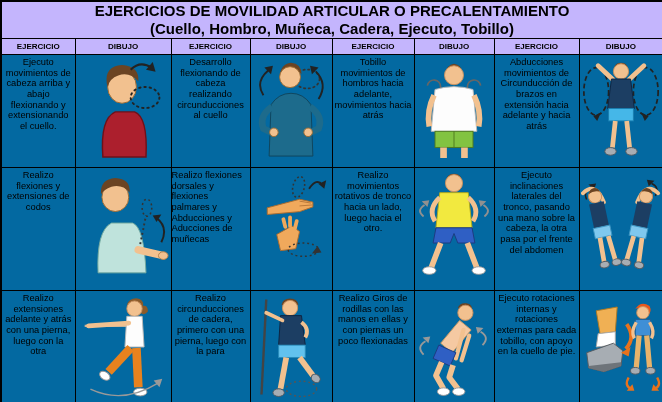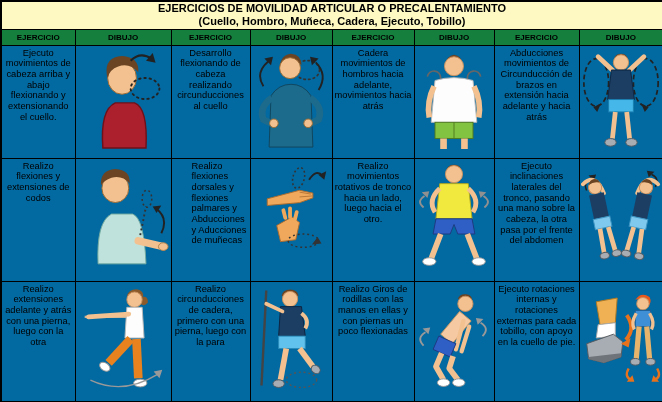--- a/index.html
+++ b/index.html
@@ -1,25 +1,25 @@
 <!DOCTYPE html>
 <html><head>
 <meta charset="utf-8">
 <style>
   html,body{margin:0;padding:0;background:#fff;}
   .sheet{width:662px;height:402px;background:#fff;font-family:"Liberation Sans",sans-serif;color:#000;}
   table{border-collapse:collapse;width:662px;height:402px;table-layout:fixed;border:2px solid #000;}
   th,td{border:1px solid #000;padding:0;vertical-align:top;overflow:hidden;background:#0369a1;}
-  .title-cell{background:#fef9c3;text-align:center;font-weight:bold;font-size:11px;line-height:1.2;vertical-align:middle;}
-  .colhead{background:#15803d;font-weight:bold;font-size:8px;text-align:center;vertical-align:middle;}
+  .title-cell{background:#c4b5fd;text-align:center;font-weight:bold;font-size:15px;line-height:1.2;vertical-align:middle;}
+  .colhead{background:#c4b5fd;font-weight:bold;font-size:8px;text-align:center;vertical-align:middle;}
   tr.trow{height:28px;}
   tr.hrow{height:16px;}
   tr.r1{height:113px;} tr.r2{height:123px;margin-left:40px;} tr.r3{height:121px;}
   .txt{font-size:9.3px;line-height:1.15;text-align:center;padding:2px 2px;}
-  .txt.left{text-align:left;padding-left:20px;}
+  .txt.left{text-align:left;padding-left:0;}
   .draw{text-align:center;padding-top:2px;}
   svg{display:inline-block;}
 </style>
 </head>
 <body>
 
 <div class="sheet">
 <table>
   <colgroup>
     <col style="width:74px">
@@ -76,21 +76,21 @@
         <path d="M29,21 Q30,7 41,6 Q52,7 52,18 Q45,11 36,14 Q31,16 29,21 Z" fill="#6b4423"></path>
         <circle cx="40" cy="21" r="11" fill="#f2c18f" stroke="#9c6a33"></circle>
         <path d="M18,104 L20,50 Q28,38 41,38 Q54,38 62,50 L64,104 Z" fill="#1d6b8c" stroke="#10455c"></path>
         <path d="M21,52 Q7,62 12,75 L24,81" fill="none" stroke="#1d6b8c" stroke-width="7"></path>
         <path d="M61,52 Q75,62 70,75 L58,81" fill="none" stroke="#1d6b8c" stroke-width="7"></path>
         <circle cx="23" cy="79" r="4.5" fill="#f2c18f" stroke="#9c6a33"></circle>
         <circle cx="59" cy="79" r="4.5" fill="#f2c18f" stroke="#9c6a33"></circle>
       </svg>
     </td>
     <td class="txt">
-            <div>Cadera movimientos de hombros hacia adelante, movimientos hacia atrás</div>
+            <div>Tobillo movimientos de hombros hacia adelante, movimientos hacia atrás</div>
           </td>
     <td class="draw">
       <svg width="76" height="103" viewBox="0 0 80 108">
         <path d="M12,30 a7,7 0 1 1 7,8" fill="none" stroke="#666" stroke-width="1.8"></path>
         <polygon points="17,41 22,36 23,43" fill="#666"></polygon>
         <path d="M68,30 a7,7 0 1 0 -7,8" fill="none" stroke="#666" stroke-width="1.8"></path>
         <polygon points="63,41 58,36 57,43" fill="#666"></polygon>
         <path d="M31,18 Q32,8 40,7 Q48,8 49,17 Q42,12 35,15 Z" fill="#6b4423"></path>
         <circle cx="40" cy="19" r="10" fill="#f2c18f" stroke="#c9905f"></circle>
         <path d="M20,34 Q40,28 60,34 L64,78 L16,78 Z" fill="#fdfdfd" stroke="#b9b9b9"></path>

